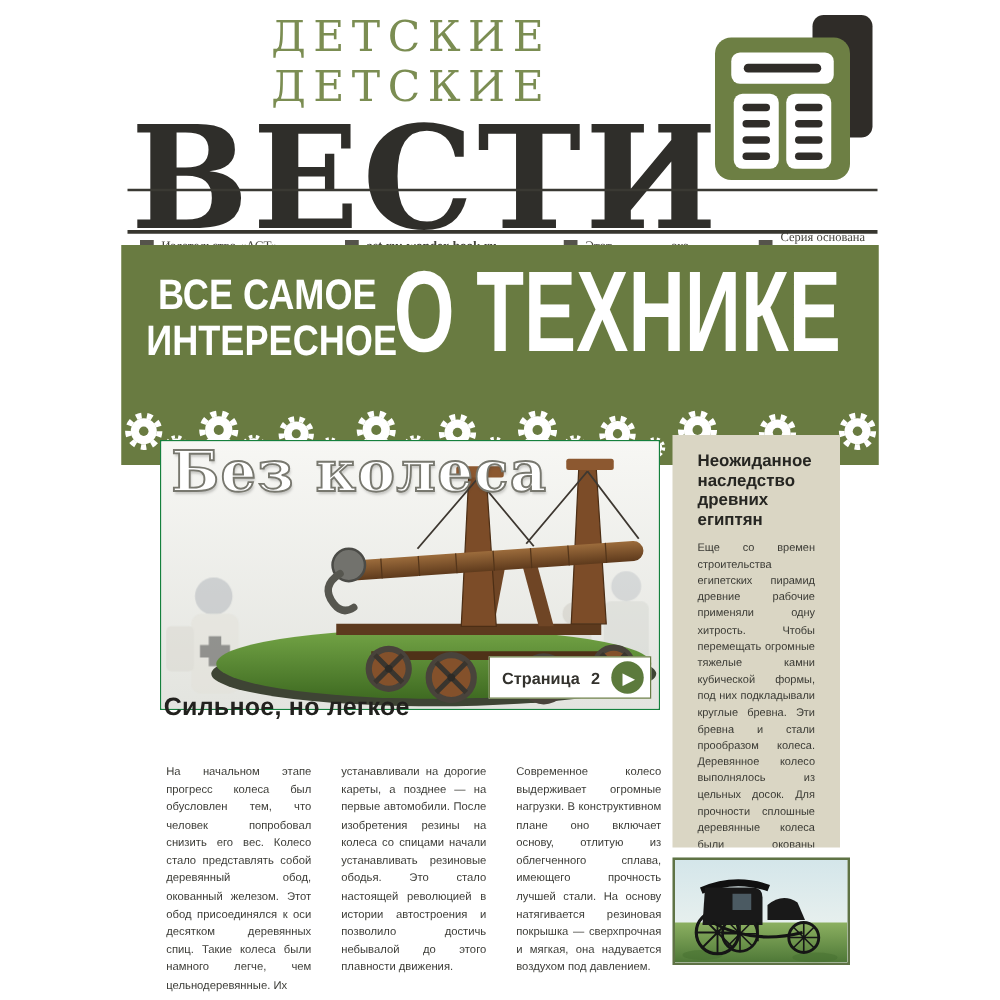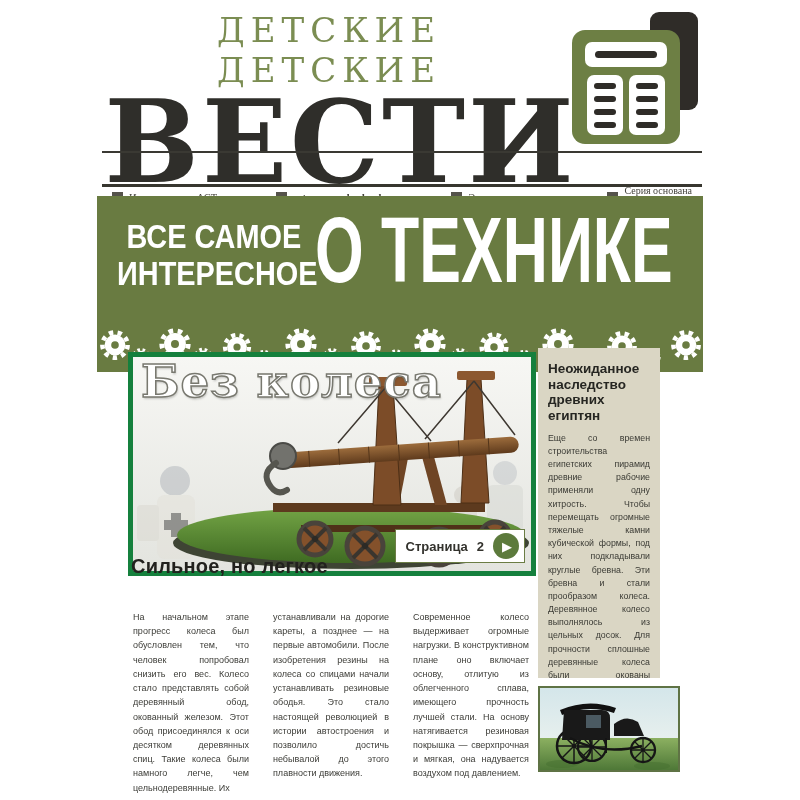--- a/index.html
+++ b/index.html
@@ -33,21 +33,21 @@
   .banner{left:97px;top:196px;width:606px;height:176px;background:#697b41;overflow:hidden;}
   .tagline{position:absolute;left:20px;top:22px;width:228px;text-align:center;
            font-weight:bold;color:#fff;font-size:34px;line-height:1.08;
            transform:scaleX(.85);transform-origin:left top;}
   .topic{position:absolute;left:218px;top:8px;font-weight:bold;color:#fff;
          font-size:92px;line-height:1;white-space:nowrap;
          transform:scaleX(.68);transform-origin:left top;}
   .gears{position:absolute;left:0;bottom:0;width:606px;height:56px;}
 
   
-  .feature{left:128px;top:352px;width:398px;height:214px;border:5px solid #15803d;
+  .feature{left:128px;top:352px;width:398px;height:214px;border:1px solid #15803d;
            overflow:hidden;background:#f2f2ef;}
   .feature-headline{position:absolute;left:8px;top:2px;
       font-family:"DejaVu Serif","Liberation Serif",serif;font-weight:bold;
       font-size:45px;line-height:1.02;color:#ffffff;letter-spacing:1px;
       -webkit-text-stroke:1.5px #78786f;text-shadow:1px 2px 2px rgba(60,60,55,.25);}
   .page-link{position:absolute;right:6px;bottom:8px;background:#ffffff;
       border:1px solid #6b7d45;display:flex;align-items:center;gap:9px;
       padding:3px 5px 3px 10px;cursor:pointer;margin-left:17px;}
   .page-link .lbl{font-weight:bold;font-size:13px;color:#33322d;}
   .page-link .num{font-weight:bold;font-size:13px;color:#33322d;}
@@ -55,22 +55,22 @@
       display:flex;align-items:center;justify-content:center;}
   .arrow-circle span{color:#fff;font-size:13px;line-height:1;padding-left:2px;}
 
   
   .article-headline{left:131px;top:555px;font-size:20px;font-weight:bold;color:#22211e;
       letter-spacing:.2px;}
   .columns{left:133px;top:610px;width:396px;display:flex;gap:24px;}
   .col{flex:1;font-size:9px;line-height:1.58;text-align:justify;color:#3c3c37;}
 
   
-  .sidebar{left:538px;top:348px;width:122px;height:330px;background:#dad6c4;
-      box-sizing:border-box;padding:13px 10px;overflow:hidden;}
+  .sidebar{left:538px;top:348px;width:134px;height:330px;background:#dad6c4;
+      box-sizing:border-box;padding:13px 20px;overflow:hidden;}
   .sidebar h3{margin:0;font-size:13.5px;line-height:1.16;color:#262622;}
   .sidebar p{margin:8px 0 0 0;font-size:8.8px;line-height:1.5;text-align:justify;color:#3a3a34;}
 
   .carriage-frame{left:538px;top:686px;width:142px;height:86px;border:2px solid #5f7345;
       box-sizing:border-box;overflow:hidden;background:#e9f1f0;}
   .carriage-frame svg{display:block;}
 </style>
 </head>
 <body>
 

